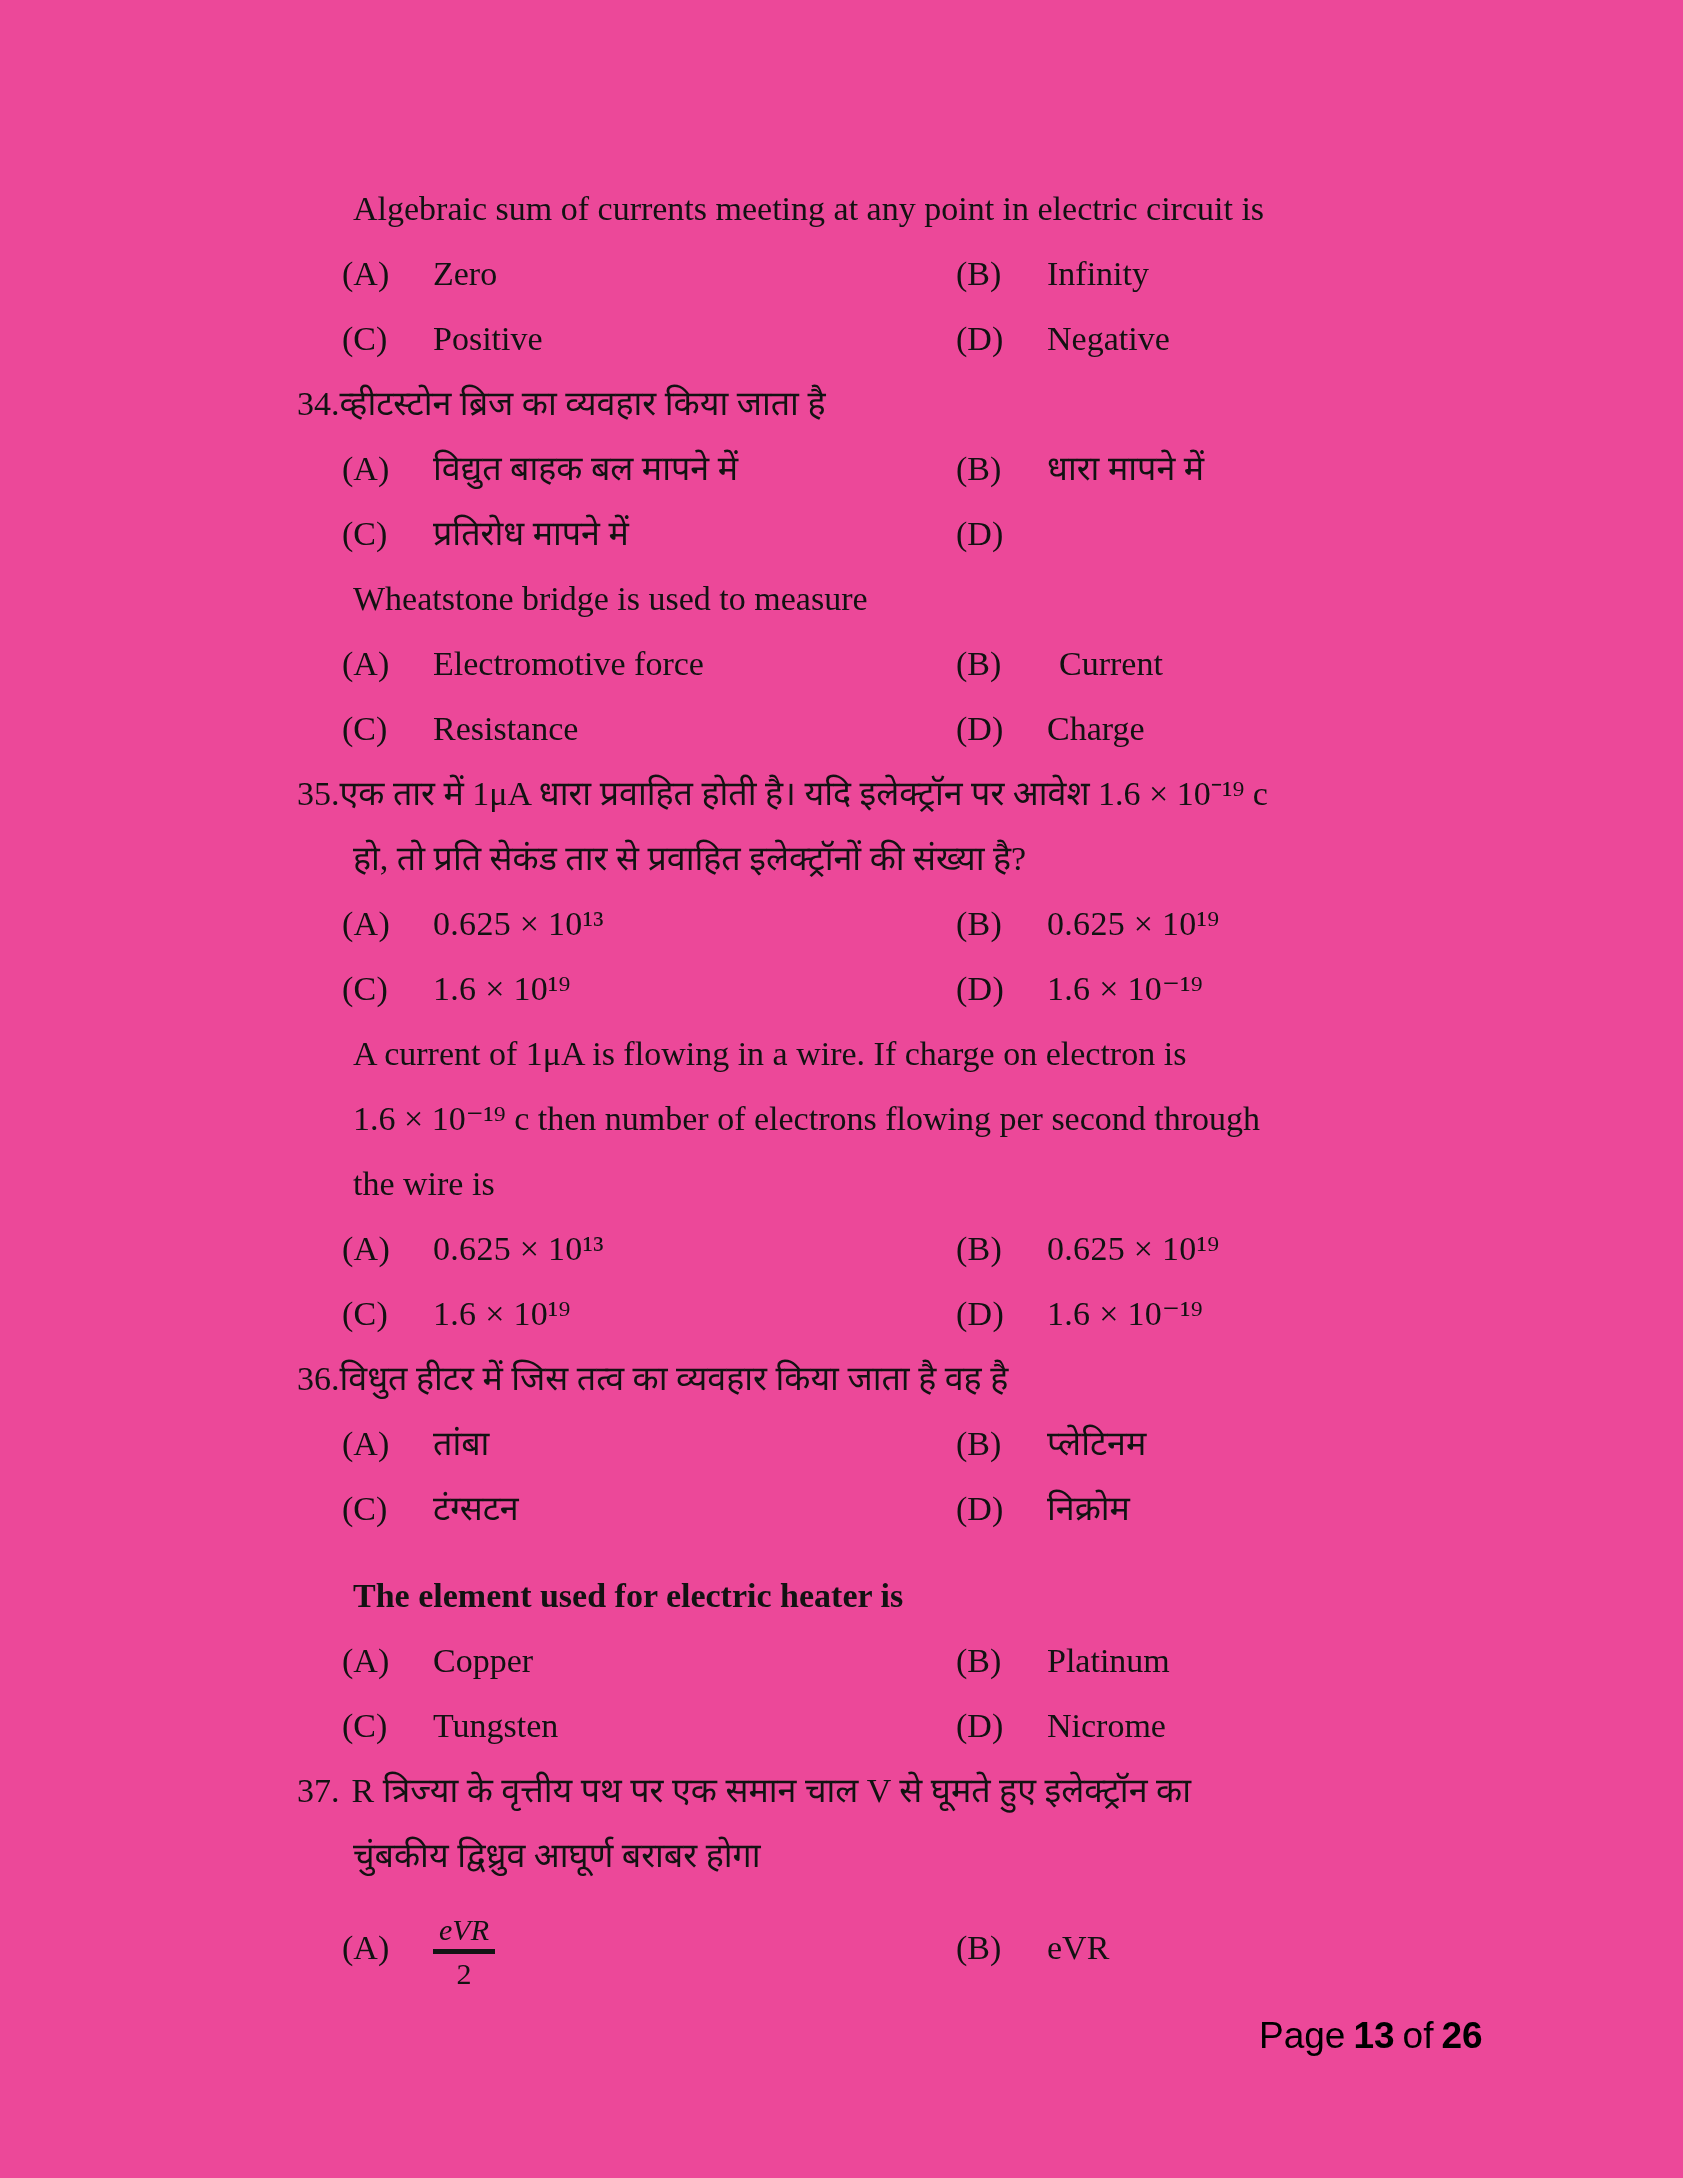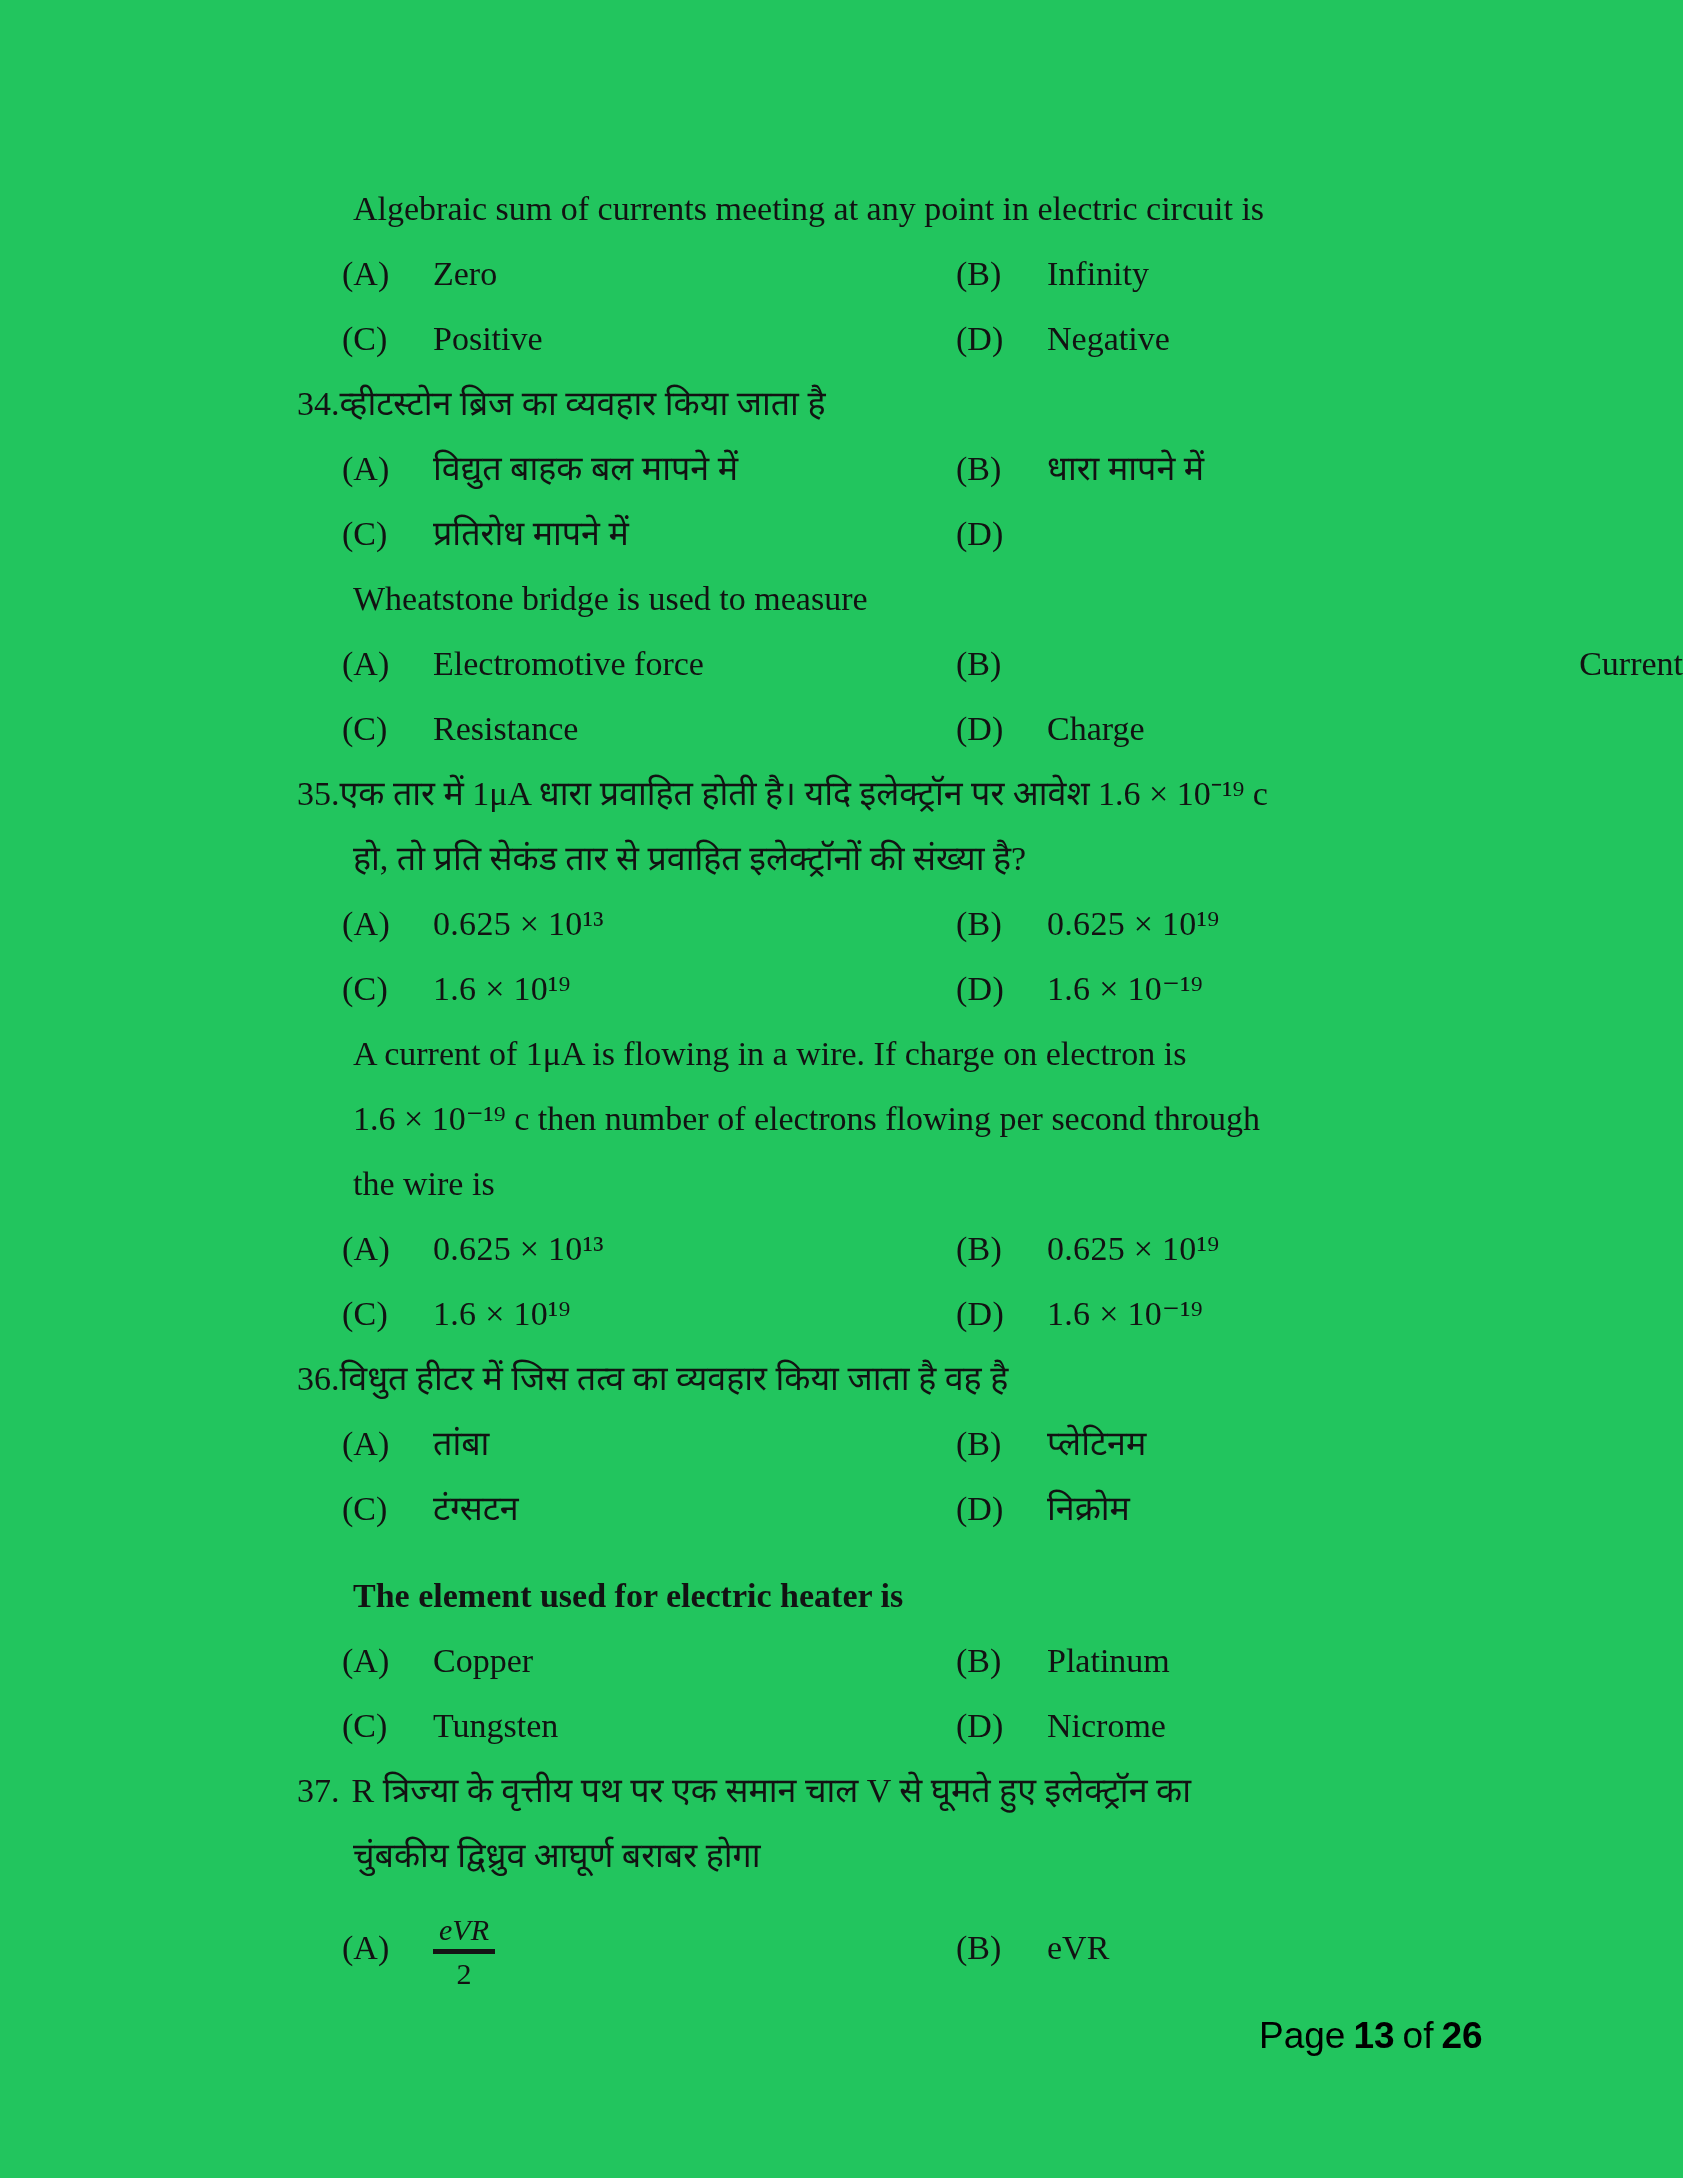--- a/index.html
+++ b/index.html
@@ -1,30 +1,30 @@
 <!DOCTYPE html>
 <html><head>
 <meta charset="utf-8">
 <style>
   html, body { margin: 0; padding: 0; background: #ffffff; }
   .page {
     position: relative;
     width: 1683px;
     height: 2178px;
-    background: #22c55e;
+    background: #ec4899;
     color: #121212;
     font-family: "Liberation Serif", "DejaVu Serif", serif;
     overflow: hidden;
   }
   .content { position: absolute; top: 176px; left: 0; width: 1683px; }
   .row { height: 65px; line-height: 65px; white-space: nowrap; font-size: 34px; }
   .en-stem { margin-left: 353px; }
   .q-line { margin-left: 297px; font-family: Liberation Serif, serif; }
   .qnum { display: inline; }
-  .sp { margin-left: 12px; text-align: right; }
+  .sp { margin-left: 12px; }
   .opt-row {
     margin-left: 342px;
     display: grid;
     grid-template-columns: 91px 523px 91px auto;
     align-items: baseline;
   }
   .opt-label { display: inline-block; }
   .opt-text  { display: inline-block; }
   .math { letter-spacing: 0.3px; }
   .gap-before { margin-top: 22px; font-weight: bold; }

